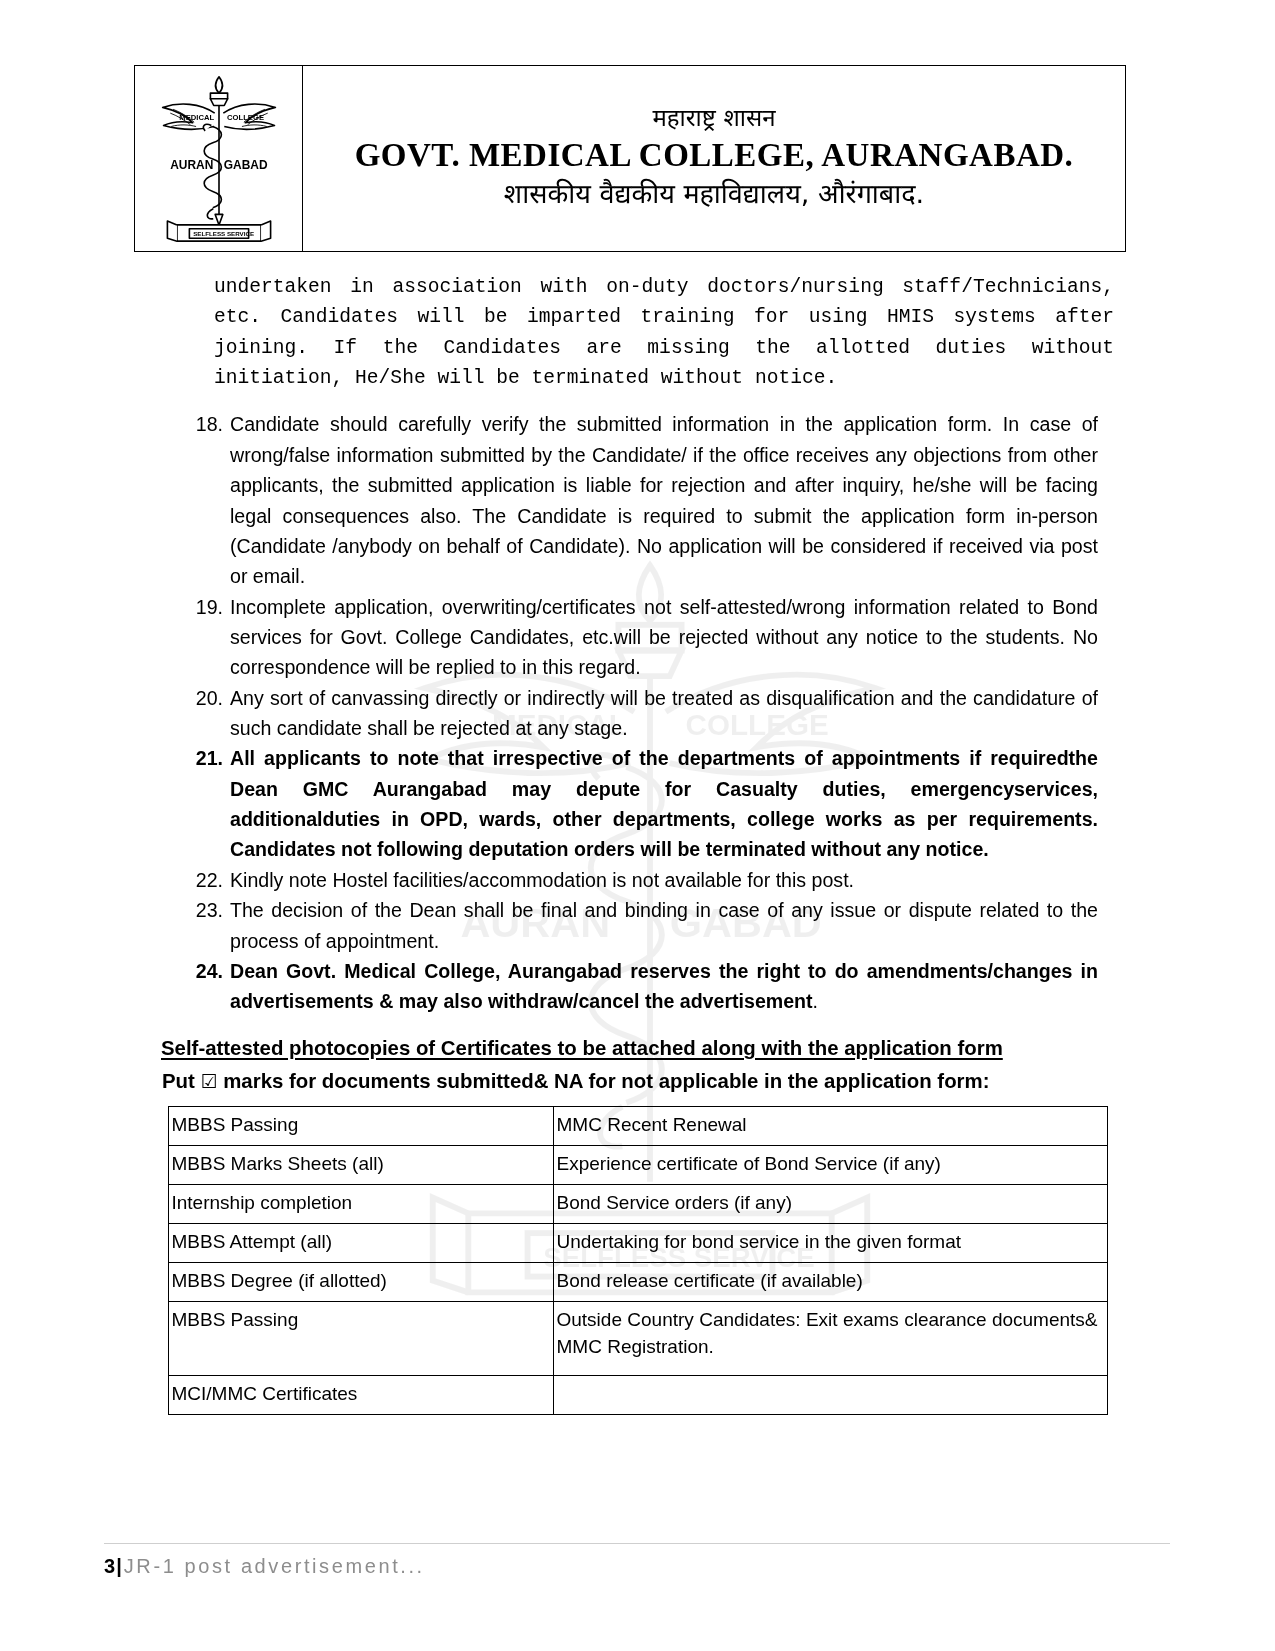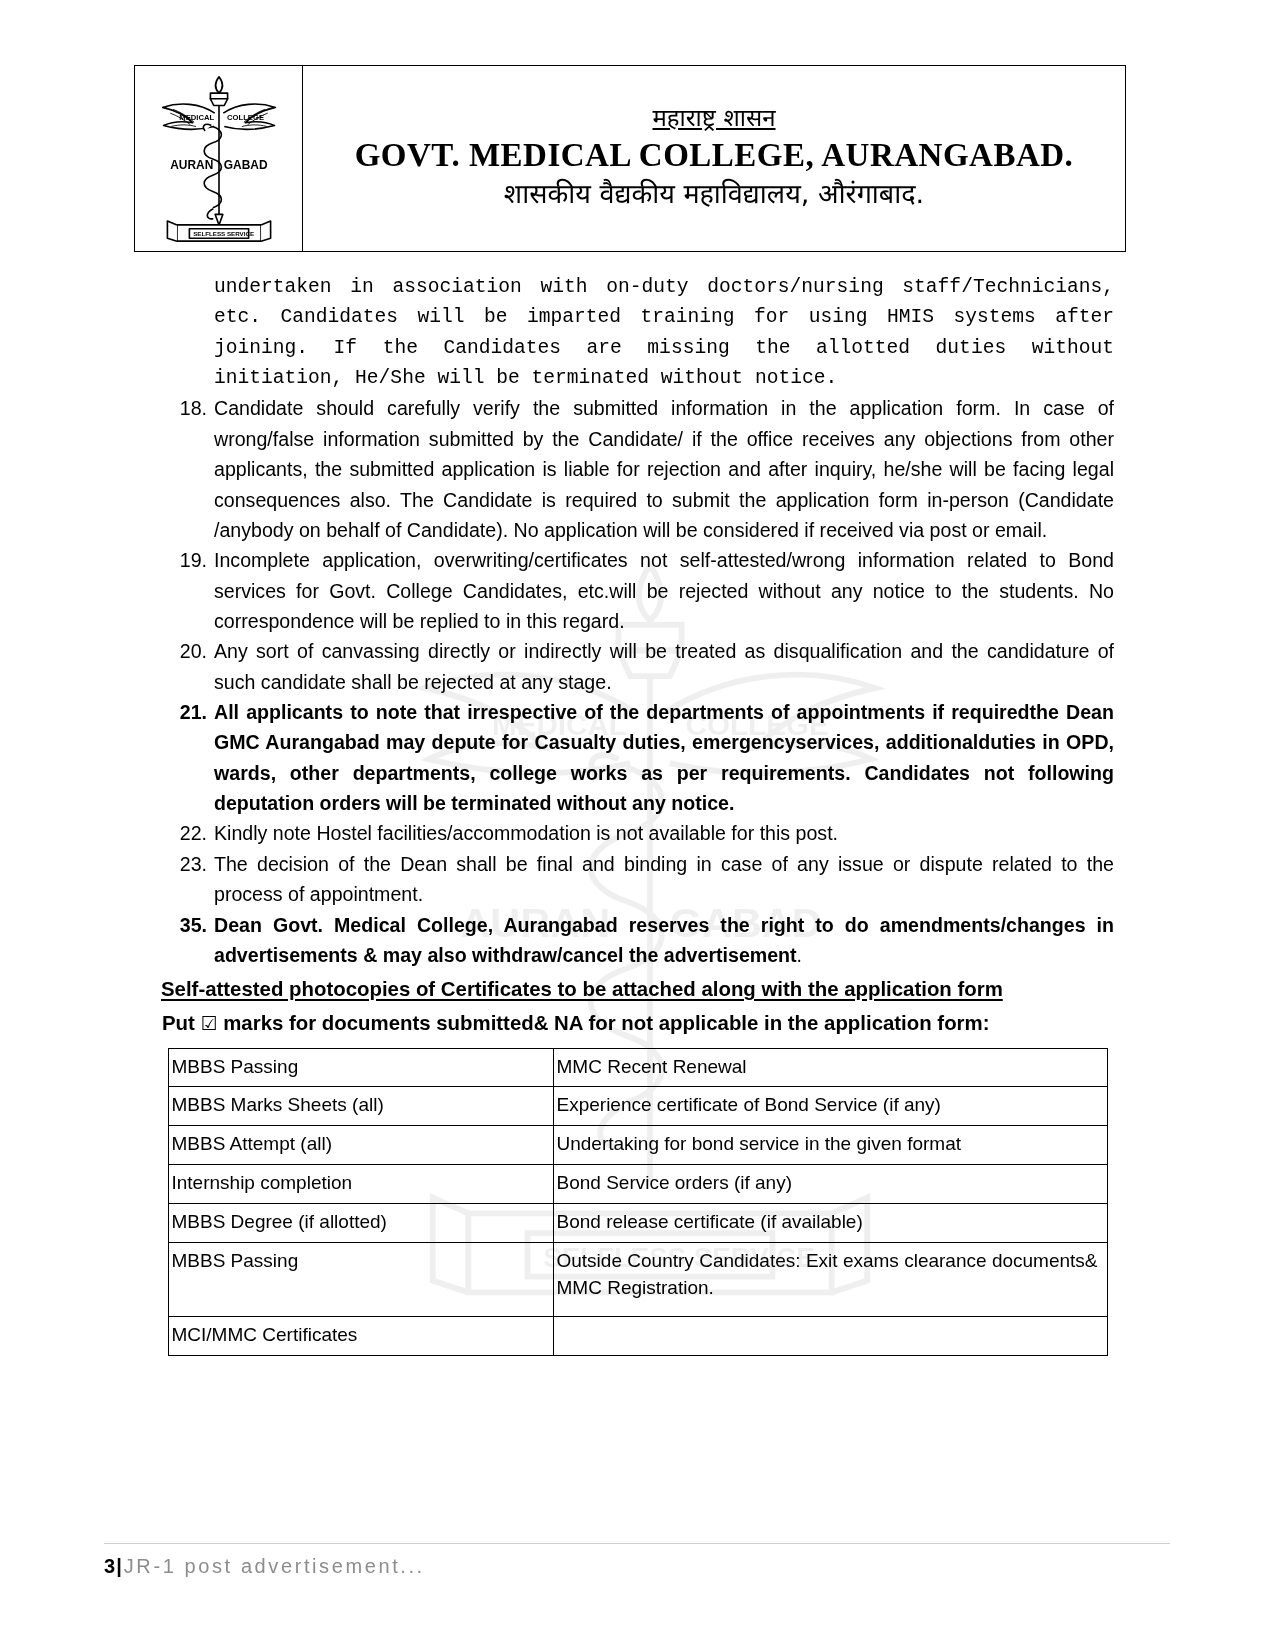--- a/index.html
+++ b/index.html
@@ -64,21 +64,20 @@
     justify-content: center;
     padding: 4px 10px 8px 10px;
     box-sizing: border-box;
   }
   .title-dev-top {
     font-family: "DejaVu Sans", sans-serif;
     font-size: 24px;
     line-height: 1.25;
     margin-bottom: 3px;
     white-space: nowrap;
-    text-decoration: underline;
   }
   .title-en {
     font-family: Liberation Serif, serif;
     font-size: 33px;
     font-weight: bold;
     letter-spacing: 0.5px;
     line-height: 1.18;
     font-variant: small-caps;
     white-space: nowrap;
   }
@@ -107,21 +106,21 @@
   }
   p.cont {
     margin: 0 0 0 0;
     padding-left: 53px;
     text-align: justify;
     text-justify: inter-word;
     font-family: Liberation Mono, monospace;
   }
   ol.numlist {
     list-style: none;
-    margin: 0;
+    margin: 16px;
     padding: 0;
   }
   ol.numlist > li {
     position: relative;
     padding-left: 53px;
     text-align: justify;
     text-justify: inter-word;
     margin: 0;
   }
   ol.numlist > li .num {
@@ -306,47 +305,47 @@
         <li class="bold">
           <span class="num">21.</span><span>All applicants to note that irrespective of the departments of appointments if requiredthe Dean GMC Aurangabad may depute for Casualty duties, emergencyservices, additionalduties in OPD, wards, other departments, college works as per requirements. Candidates not following deputation orders will be terminated without any notice.</span>
         </li>
         <li>
           <span class="num">22.</span><span>Kindly note Hostel facilities/accommodation is not available for this post.</span>
         </li>
         <li>
           <span class="num">23.</span><span>The decision of the Dean shall be final and binding in case of any issue or dispute related to the process of appointment.</span>
         </li>
         <li class="bold">
-          <span class="num">35.</span><span>Dean Govt. Medical College, Aurangabad reserves the right to do amendments/changes in advertisements &amp; may also withdraw/cancel the advertisement</span><span style="font-weight:normal">.</span>
+          <span class="num">24.</span><span>Dean Govt. Medical College, Aurangabad reserves the right to do amendments/changes in advertisements &amp; may also withdraw/cancel the advertisement</span><span style="font-weight:normal">.</span>
         </li>
       </ol>
 
       <div class="heading-underline">Self-attested photocopies of Certificates to be attached along with the application form</div>
 
       <div class="heading-plain"><span>Put </span><span class="cbox">☑</span><span> marks for documents submitted&amp; NA for not applicable in the application form:</span></div>
 
     </div>
 
     <table class="doc-table">
       <tbody>
         <tr>
           <td class="col-left">MBBS Passing</td>
           <td>MMC Recent Renewal</td>
         </tr>
         <tr>
           <td class="col-left">MBBS Marks Sheets (all)</td>
           <td>Experience certificate of Bond Service (if any)</td>
         </tr>
         <tr>
+          <td class="col-left">Internship completion</td>
+          <td>Bond Service orders (if any)</td>
+        </tr>
+        <tr>
           <td class="col-left">MBBS Attempt (all)</td>
           <td>Undertaking for bond service in the given format</td>
-        </tr>
-        <tr>
-          <td class="col-left">Internship completion</td>
-          <td>Bond Service orders (if any)</td>
         </tr>
         <tr>
           <td class="col-left">MBBS Degree (if allotted)</td>
           <td>Bond release certificate (if available)</td>
         </tr>
         <tr>
           <td class="col-left tall">MBBS Passing</td>
           <td class="tall">Outside Country Candidates: Exit exams clearance documents&amp; MMC Registration.</td>
         </tr>
         <tr>

